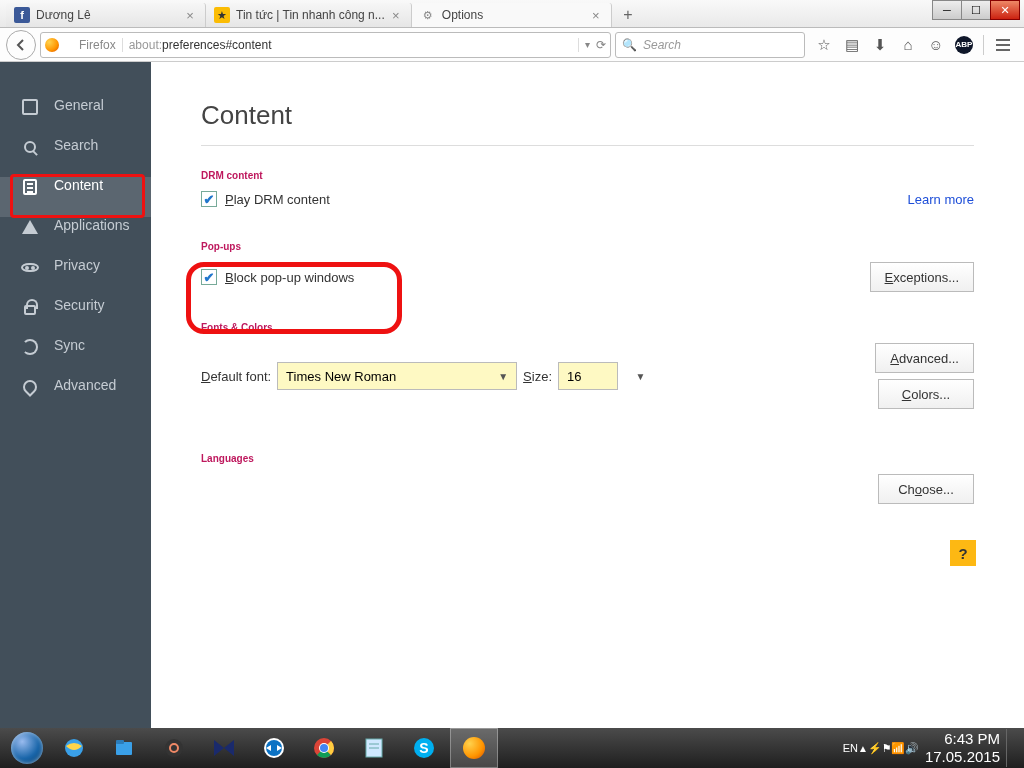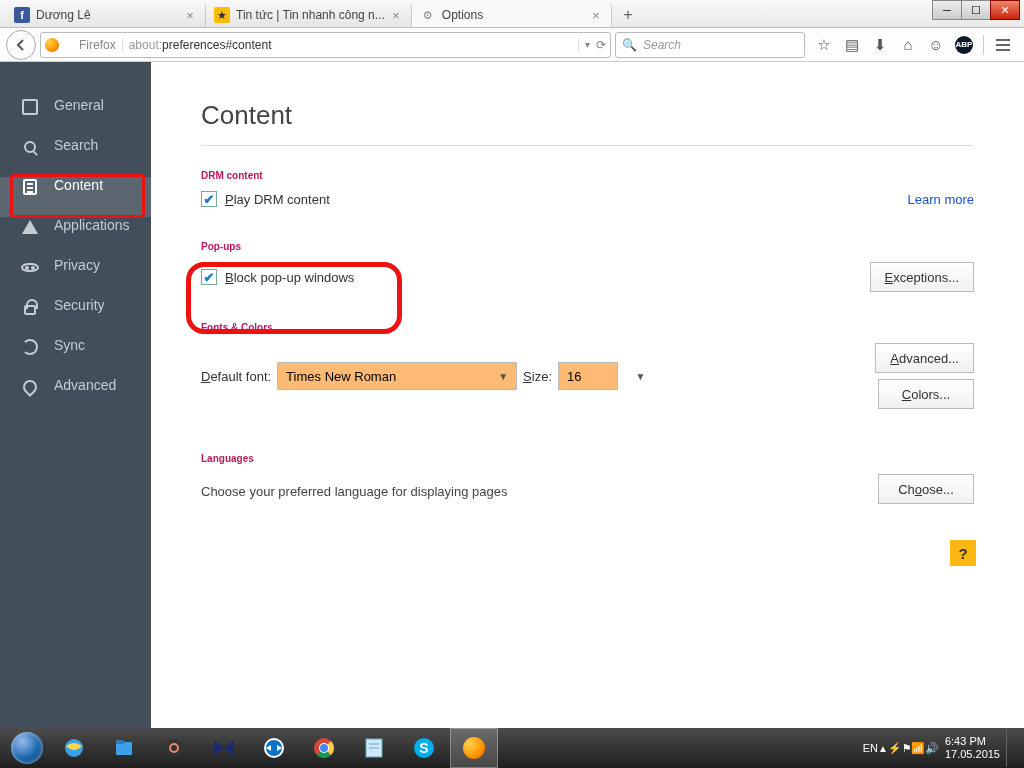--- a/index.html
+++ b/index.html
@@ -49,38 +49,38 @@
 .section-title { font-size: 10px; font-weight: 700; color: #be185d; margin-bottom: 10px;}
 .row { display: flex; align-items: center; margin-bottom: 20px;}
 .chk { width: 16px; height: 16px; border: 1px solid #7a9; background: #fff; display: inline-flex; align-items: center; justify-content: center; margin-right: 8px; color: #2277cc; font-size: 13px; font-weight: bold;}
 .lblu { color: #333; }
 .lblu .u { text-decoration: underline; }
 .learn { color: #1d4ed8; font-size: 13px; margin-left: auto;}
 .btn { height: 30px; padding: 0 14px; border: 1px solid #bbb; background: linear-gradient(#fff,#f0f0f0); font-size: 13px; color: #333; display: inline-flex; align-items: center; justify-content: center; min-width: 96px;}
 .btn .u { text-decoration: underline; }
 .right-btns { margin-left: auto; display: flex; flex-direction: column; gap: 6px; align-items: flex-end;}
 .fontrow { display: flex; align-items: center; gap: 6px; }
-.sel { height: 28px; border: 1px solid #bbb; background: #fdba74; display: inline-flex; align-items: center; padding: 0 8px; font-size: 13px; position: relative;}
+.sel { height: 28px; border: 1px solid #bbb; background: #fef9c3; display: inline-flex; align-items: center; padding: 0 8px; font-size: 13px; position: relative;}
 .sel .arrow { margin-left: auto; color: #555; font-size: 10px; padding-left: 10px;}
 .sel.font { width: 240px; }
 .sel.size { width: 60px; gap: 44px; }
 .langtext { color: #444; margin-top: 4px;}
 .popup-highlight { position: absolute; left: 186px; top: 200px; width: 216px; height: 72px; border: 5px solid #e11; border-radius: 18px; pointer-events: none;}
 .helpbtn { position: absolute; right: 48px; top: 478px; width: 26px; height: 26px; background: #fdb813; display: flex; align-items: center; justify-content: center; font-weight: bold; color: #333; font-size: 15px;}
 
 
 .taskbar { position: absolute; bottom: 0; left: 0; right: 0; height: 40px; background: linear-gradient(#4b4b4b,#1f1f1f); display: flex; align-items: center; padding: 0 4px;}
 .start { width: 46px; height: 40px; display: flex; align-items: center; justify-content: center;}
 .start-orb { width: 32px; height: 32px; border-radius: 50%; background: radial-gradient(circle at 35% 30%, #9be, #1a66aa 55%, #073a66); box-shadow: inset 0 0 4px rgba(255,255,255,.6);}
 .tb { display: flex; gap: 2px; height: 40px; }
 .tb-item { width: 48px; height: 40px; display: flex; align-items: center; justify-content: center; color: #cde;}
 .tb-item.active { background: rgba(255,255,255,.18); box-shadow: inset 0 0 0 1px rgba(255,255,255,.3);}
 .tray { margin-left: auto; display: flex; align-items: center; color: #fff; font-size: 11px; padding-right: 6px;}
 .tray .up { font-size: 10px; }
-.clock { line-height: 1.2; font-size: 11px; padding: 0 6px;}
+.clock { text-align: right; line-height: 1.2; font-size: 15px; padding: 0 6px;}
 
 
 .i-general{width:16px;height:16px;border:2px solid currentColor;border-radius:2px;}
 .i-search{width:12px;height:12px;border:2px solid currentColor;border-radius:50%;position:relative;}
 .i-search:after{content:"";position:absolute;width:6px;height:2px;background:currentColor;transform:rotate(45deg);bottom:-3px;right:-4px;}
 .i-content{width:14px;height:16px;border:2px solid currentColor;border-radius:2px;position:relative;}
 .i-content:before{content:"";position:absolute;left:2px;top:2px;right:2px;height:2px;background:currentColor;box-shadow:0 4px 0 currentColor,0 8px 0 currentColor;}
 .i-app{width:0;height:0;border-left:8px solid transparent;border-right:8px solid transparent;border-bottom:14px solid currentColor;}
 .i-privacy{width:18px;height:9px;border:2px solid currentColor;border-radius:9px/5px;position:relative;}
 .i-privacy:before,.i-privacy:after{content:"";position:absolute;width:4px;height:4px;background:currentColor;border-radius:50%;top:1px;}
@@ -251,21 +251,20 @@
       </div>
       <span class="right-btns">
         <button class="btn"><span class="u">A</span>dvanced...</button>
         <button class="btn"><span class="u">C</span>olors...</button>
       </span>
     </div>
 
     <div style="height:24px"></div>
     <div class="section-title">Languages</div>
     <div class="row">
-      <span class="langtext">Choose your preferred language for displaying pages</span>
       <span class="right-btns">
         <button class="btn">Ch<span class="u">o</span>ose...</button>
       </span>
     </div>
 
     <div class="helpbtn">?</div>
   </div>
 
   <div class="popup-highlight"></div>
 </div>

